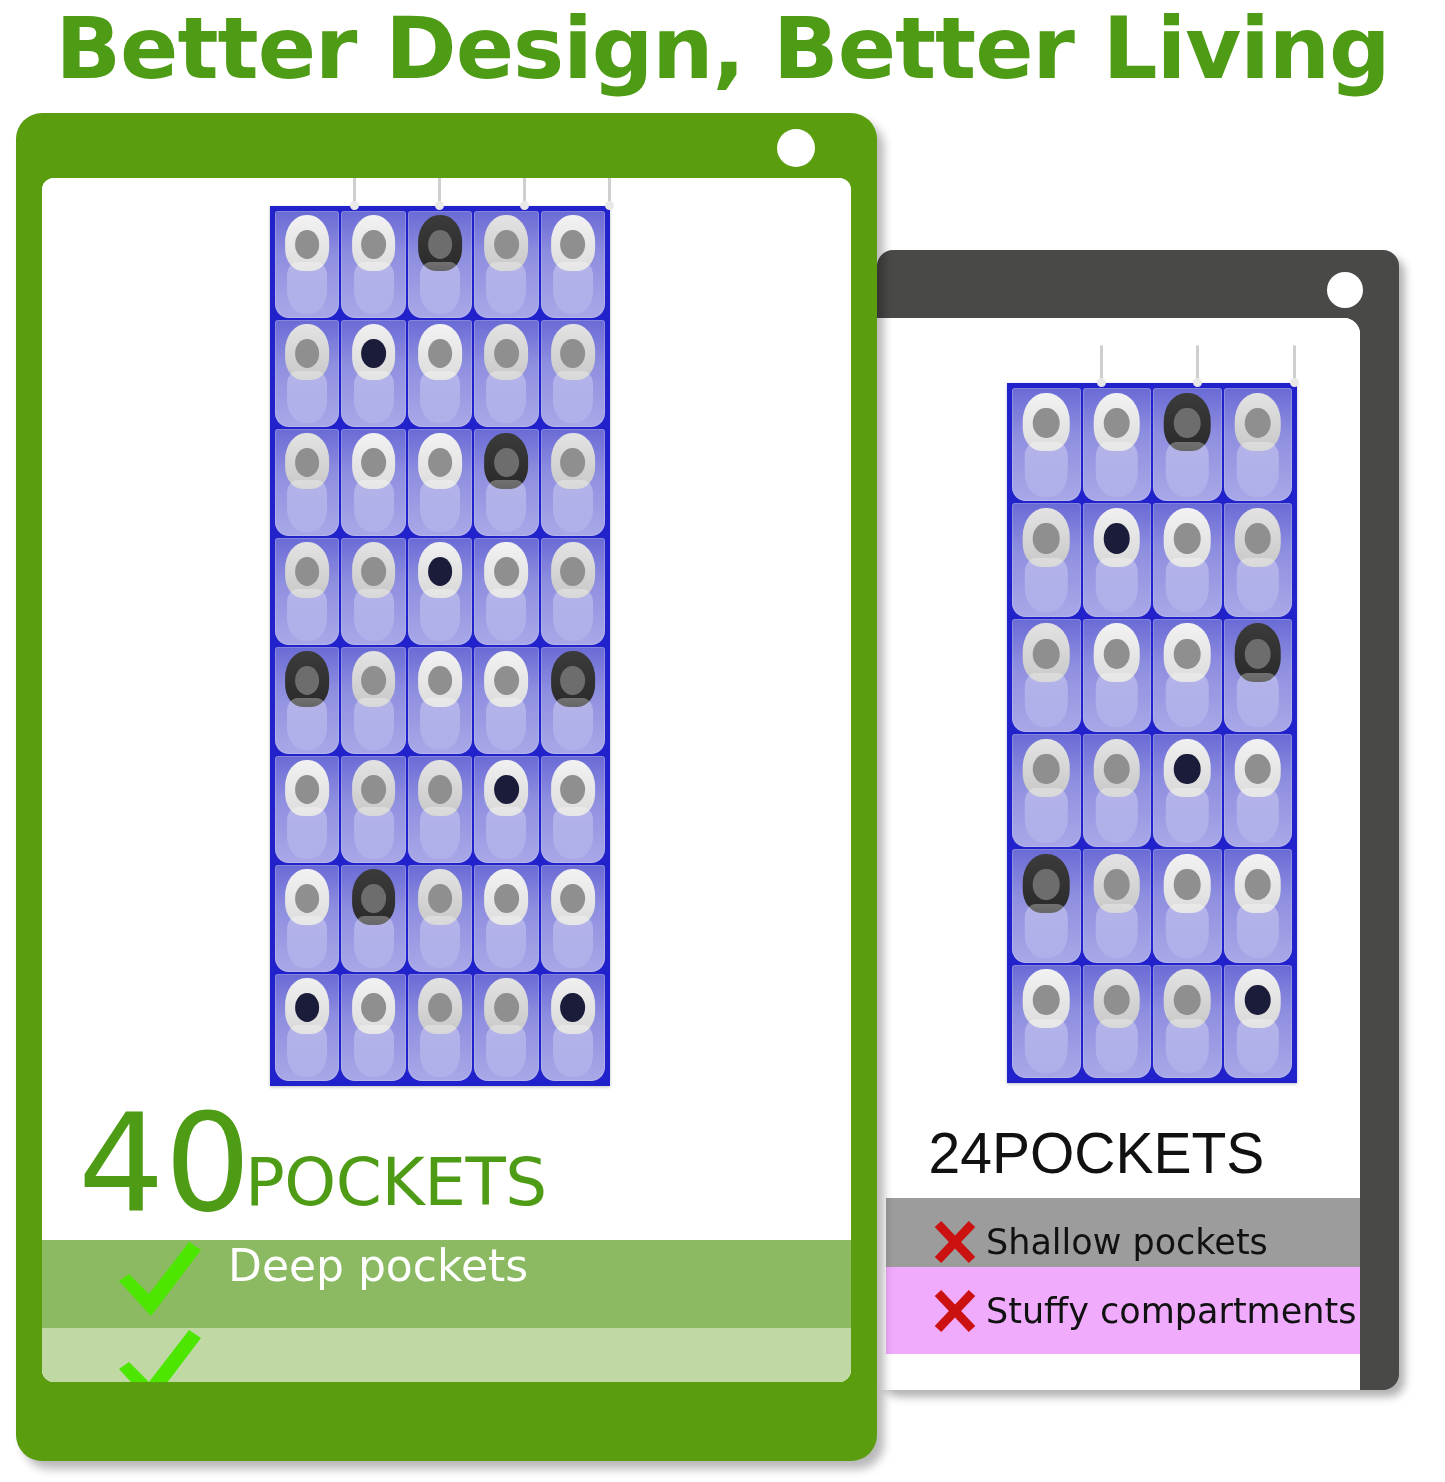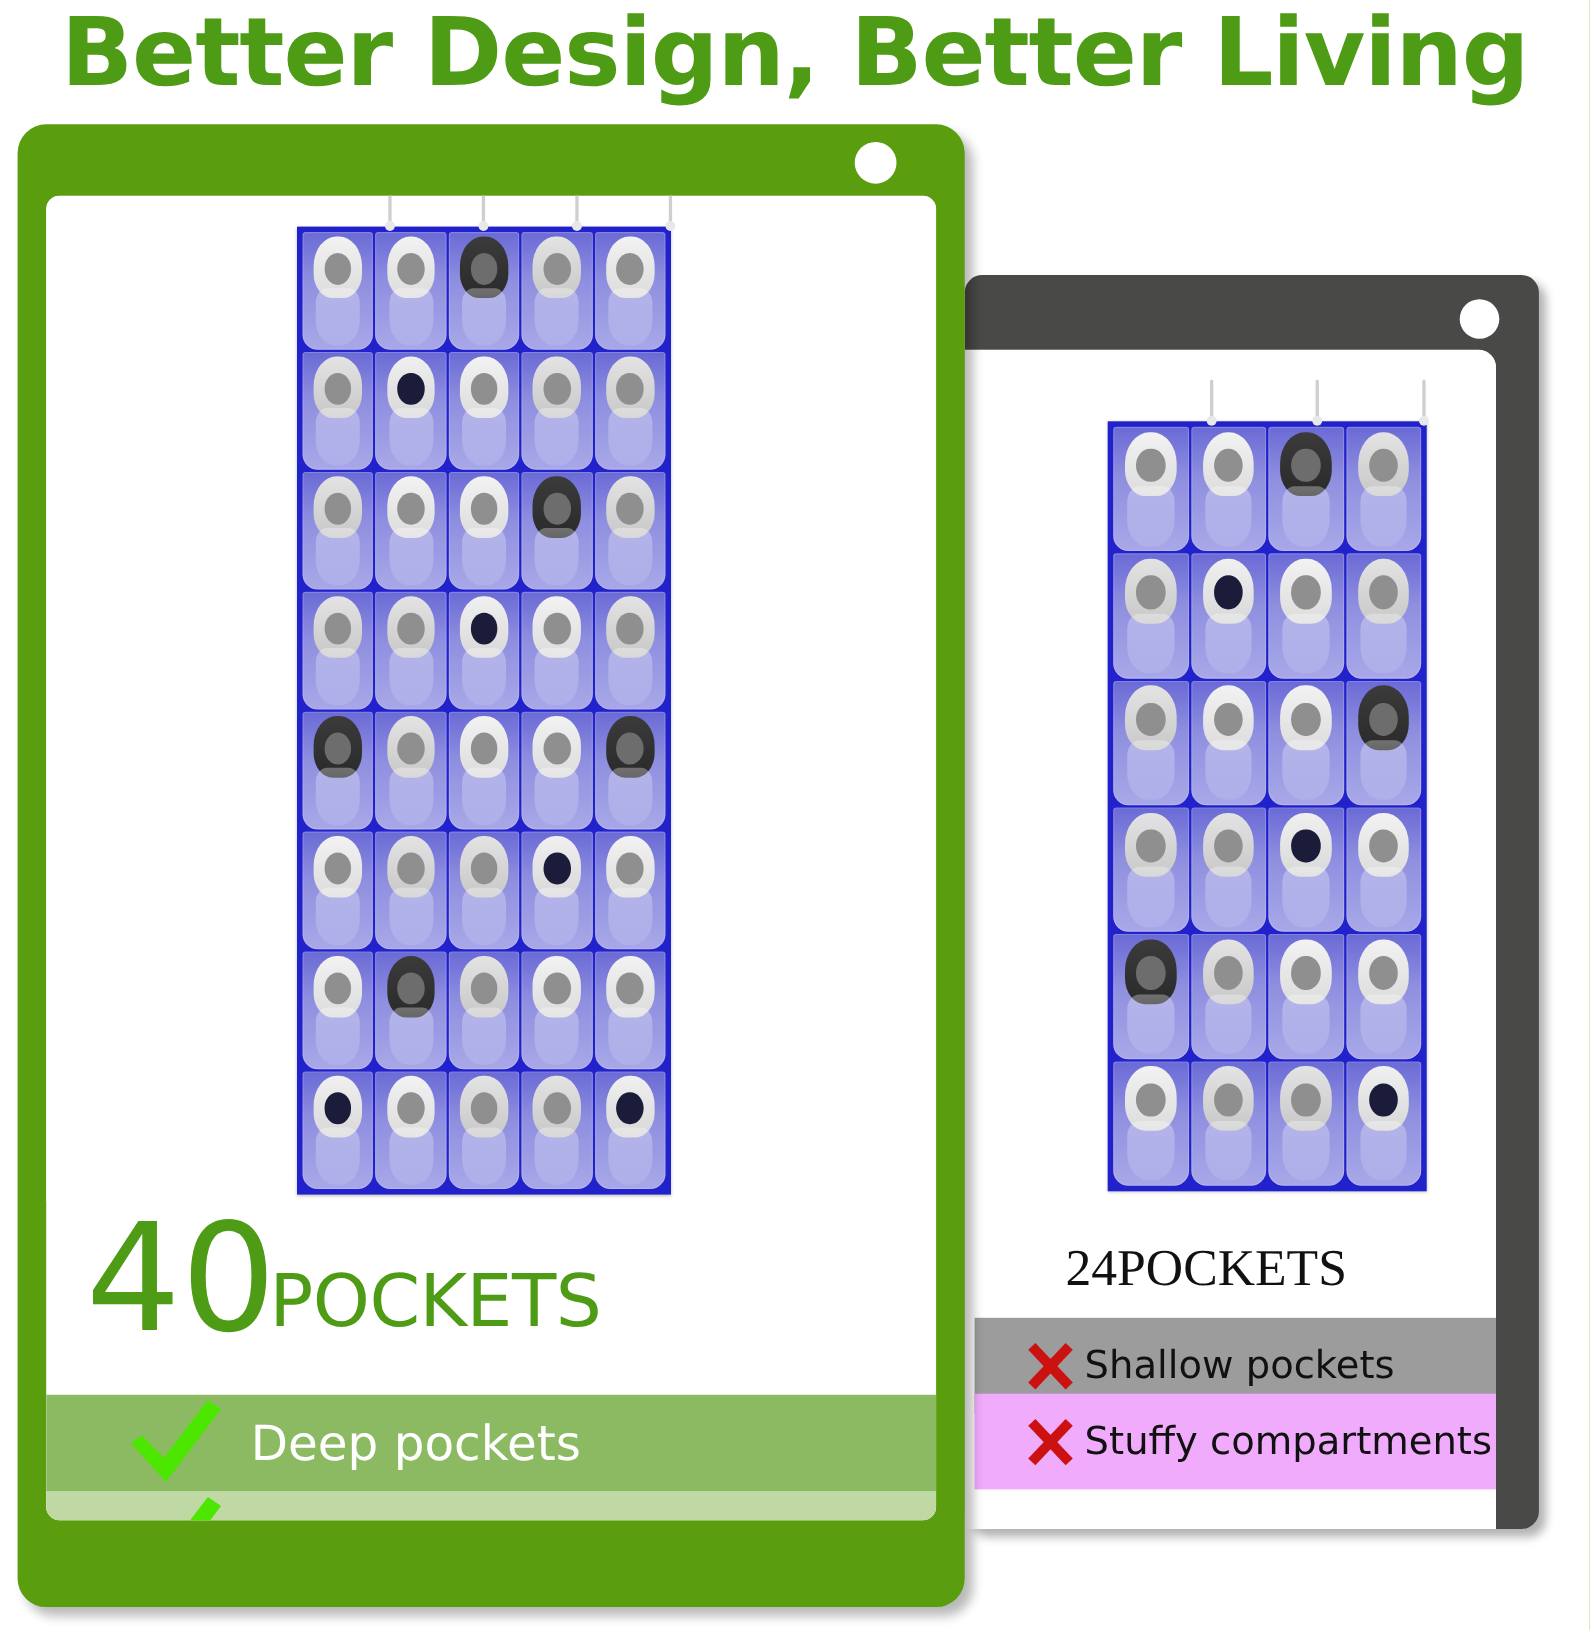--- a/index.html
+++ b/index.html
@@ -71,22 +71,22 @@
     background: #ffffff;
   }
   #bad-title {
     position: absolute;
     left: 0;
     top: 790px;
     width: 439px;
     height: 90px;
     line-height: 90px;
     text-align: center;
-    font-family: Liberation Serif, serif;
-    font-size: 47px;
+    font-family: Liberation Sans, sans-serif;
+    font-size: 57px;
     font-weight: 400;
     color: #111111;
     letter-spacing: 0px;
   }
   .bad-band {
     position: absolute;
     left: 9px;
     width: 474px;
     height: 87px;
     display: flex;
@@ -172,22 +172,21 @@
     letter-spacing: -0.5px;
     margin-left: -6px;
     padding-bottom: 6px;
   }
   .good-band {
     position: absolute;
     left: 0px;
     width: 809px;
     height: 88px;
     display: flex;
-    align-items: center;
-    margin-top: 28px;
+    align-items: flex-start;
   }
   .good-band.g0 { top: 1062px; background: #8CBA63; }
   .good-band.g1 { top: 1150px; background: #C0D9A4; }
   .good-band.g2 { top: 1238px; background: #8CBA63;
                   border-bottom-left-radius: 12px; border-bottom-right-radius: 12px; }
   .check-icon {
     width: 110px;
     flex: 0 0 110px;
     margin-left: 62px;
     text-align: center;

